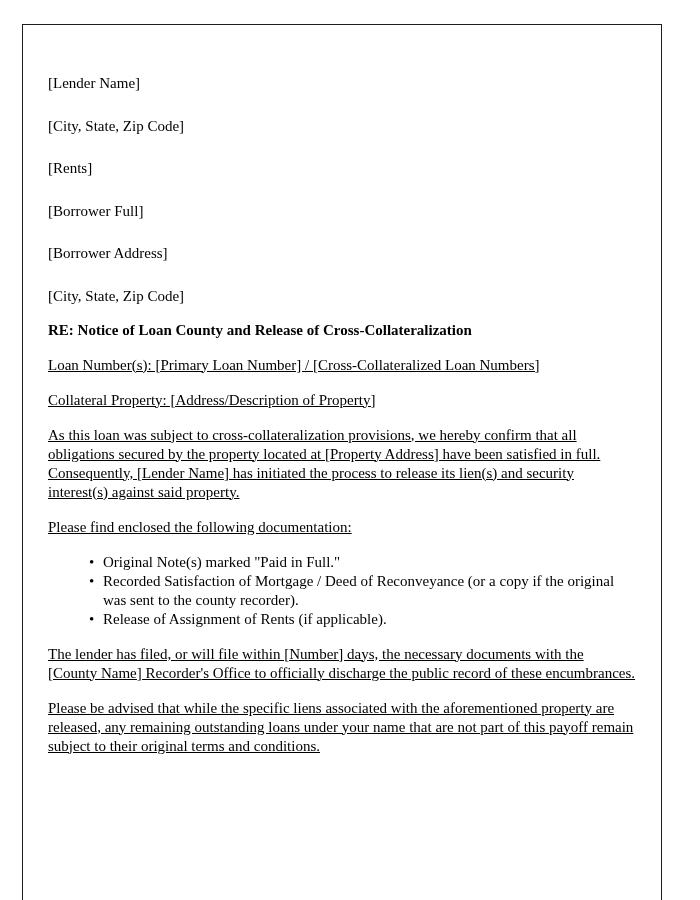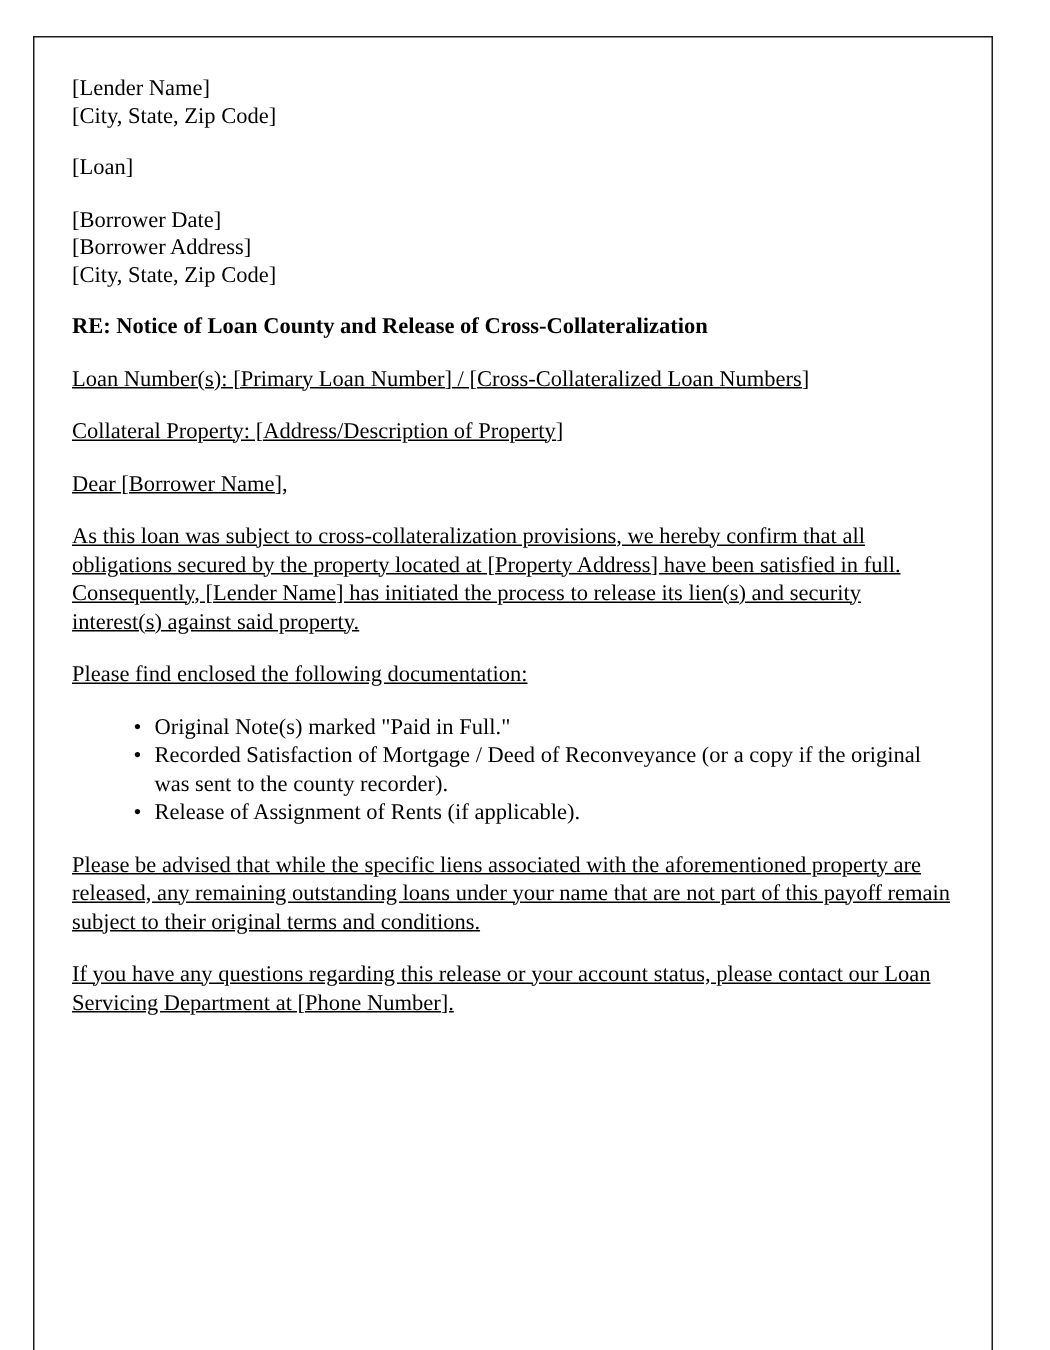--- a/index.html
+++ b/index.html
@@ -36,20 +36,21 @@
 
   .block {
     font-size: 15px;
     line-height: 18.5px;
     margin: 0 0 16px 0;
     text-align: left;
   }
 
   .addr-line {
     display: block;
+    margin-top: 24px;
   }
 
   .subject {
     font-weight: bold;
     font-size: 15px;
     line-height: 18.5px;
     margin: 0 0 16px 0;
   }
 
   p.para {
@@ -85,47 +86,46 @@
 
 <div class="page-frame">
   <div class="doc-body">
 
     <div class="block">
       <span class="addr-line">[Lender Name]</span>
       <span class="addr-line">[City, State, Zip Code]</span>
     </div>
 
     <div class="block">
-      <span class="addr-line">[Loan]</span>
+      <span class="addr-line">[Rents]</span>
     </div>
 
     <div class="block">
-      <span class="addr-line">[Borrower Date]</span>
+      <span class="addr-line">[Borrower Full]</span>
       <span class="addr-line">[Borrower Address]</span>
       <span class="addr-line">[City, State, Zip Code]</span>
     </div>
 
     <div class="subject">RE: Notice of Loan County and Release of Cross-Collateralization</div>
 
     <p class="para">Loan Number(s): [Primary Loan Number] / [Cross-Collateralized Loan Numbers]</p>
 
     <p class="para">Collateral Property: [Address/Description of Property]</p>
 
-    <p class="para">Dear [Borrower Name],</p>
 
 
     <p class="para">As this loan was subject to cross-collateralization provisions, we hereby confirm that all obligations secured by the property located at [Property Address] have been satisfied in full. Consequently, [Lender Name] has initiated the process to release its lien(s) and security interest(s) against said property.</p>
 
     <p class="para">Please find enclosed the following documentation:</p>
 
     <ul class="enclosure-list">
       <li>Original Note(s) marked "Paid in Full."</li>
       <li>Recorded Satisfaction of Mortgage / Deed of Reconveyance (or a copy if the original was sent to the county recorder).</li>
       <li>Release of Assignment of Rents (if applicable).</li>
     </ul>
 
+    <p class="para">The lender has filed, or will file within [Number] days, the necessary documents with the [County Name] Recorder's Office to officially discharge the public record of these encumbrances.</p>
 
     <p class="para">Please be advised that while the specific liens associated with the aforementioned property are released, any remaining outstanding loans under your name that are not part of this payoff remain subject to their original terms and conditions.</p>
 
-    <p class="para">If you have any questions regarding this release or your account status, please contact our Loan Servicing Department at [Phone Number].</p>
 
   </div>
 </div>
 
 </body></html>

